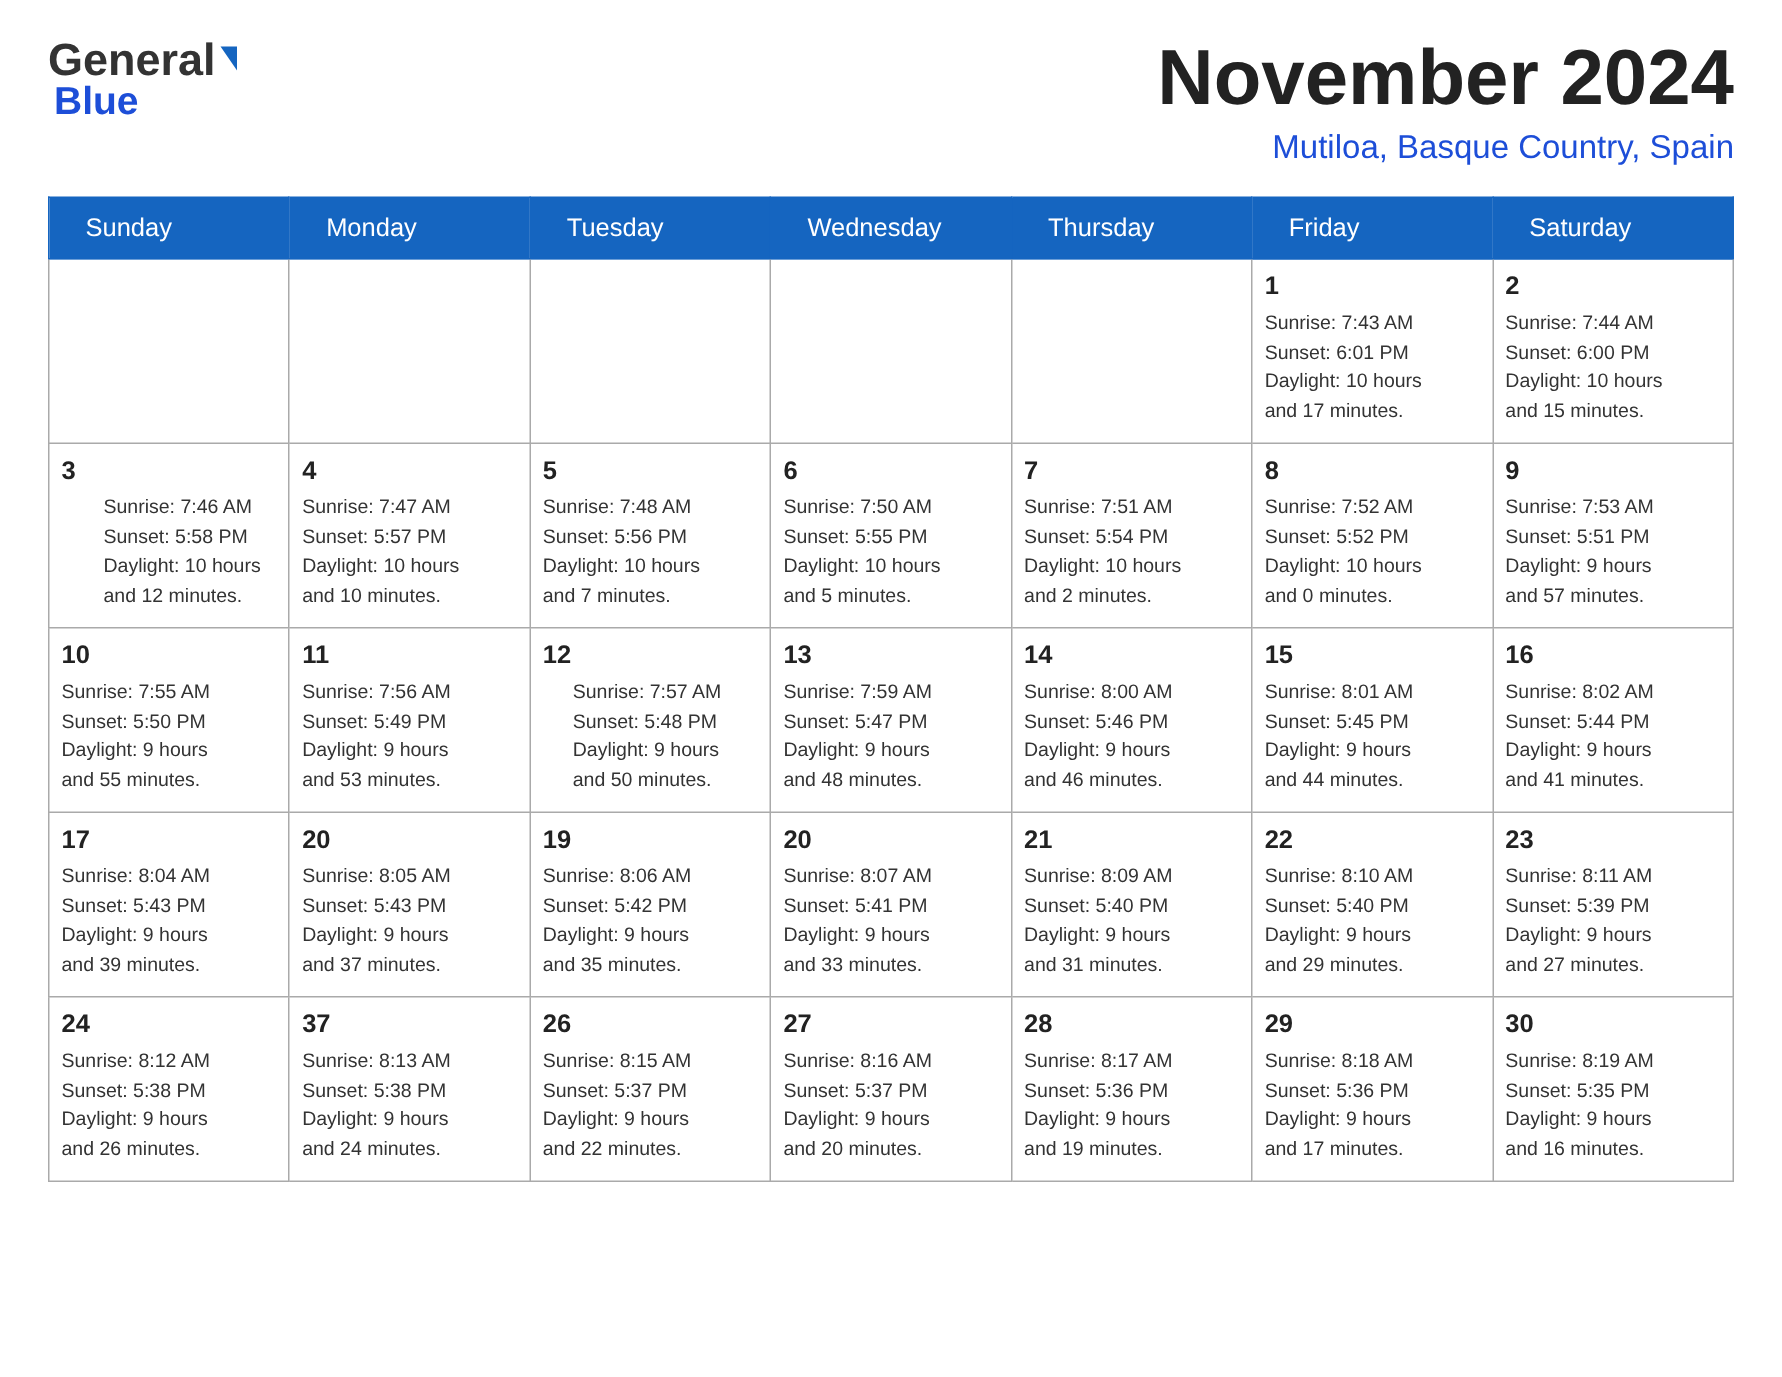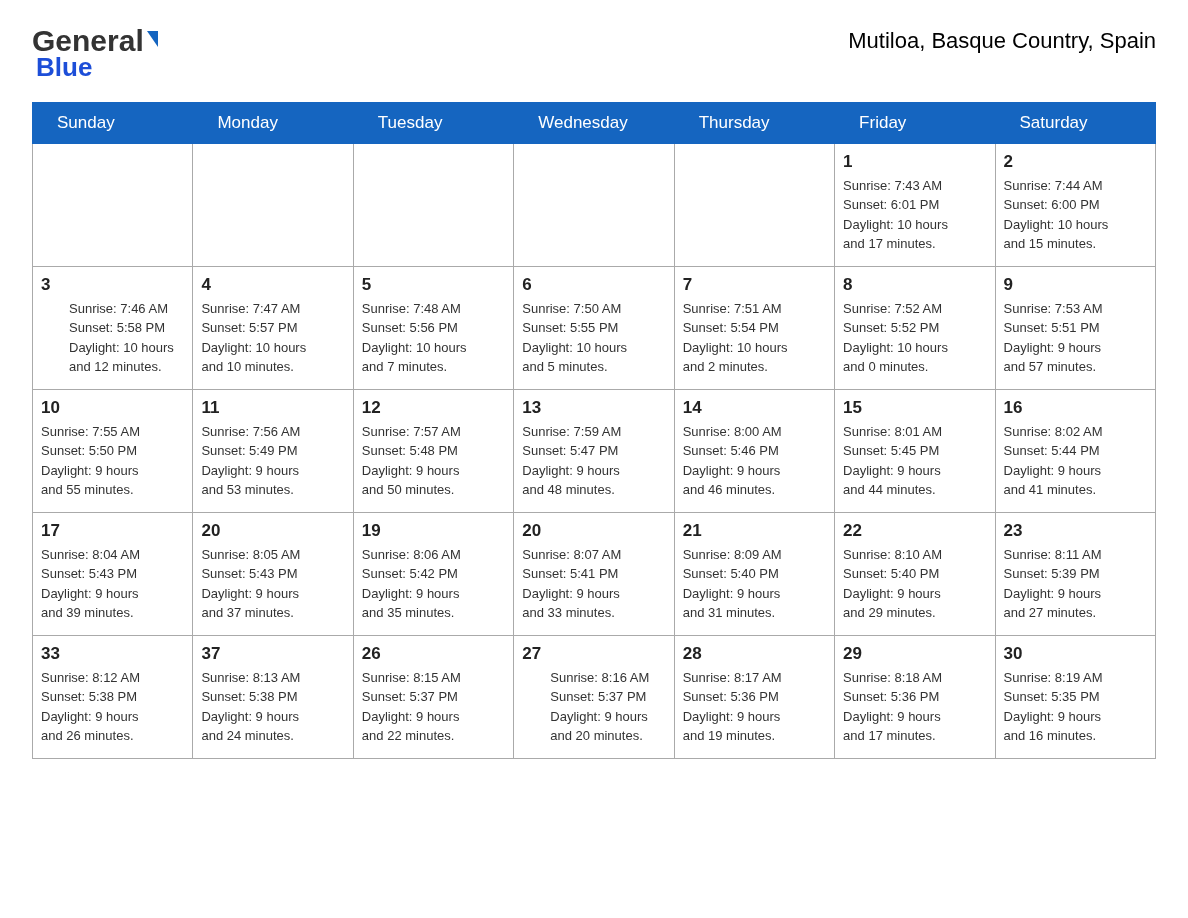--- a/index.html
+++ b/index.html
@@ -25,21 +25,21 @@
       text-align: right;
     }
     .month-title {
       font-size: 52px;
       font-weight: bold;
       color: #222;
       line-height: 1.1;
     }
     .location-title {
       font-size: 22px;
-      color: #000000;
+      color: #1d4ed8;
       margin-top: 4px;
     }
     .calendar {
       width: 100%;
       border-collapse: collapse;
       border: 1px solid #999;
     }
     .calendar th {
       background-color: #1565c0;
       color: #fff;
@@ -81,20 +81,21 @@
   <div class="logo">
     <div style="display:flex; flex-direction:column; line-height:1.1;">
       <div style="display:flex; align-items:center; gap:0px;">
         <span style="font-size:30px; font-weight:bold; color:#333; font-family:Arial,sans-serif;">General</span>
         <span style="display:inline-block; width:0; height:0; border-left:11px solid transparent; border-right:0px solid transparent; border-top:16px solid #1565c0; margin-left:3px; margin-bottom:4px;"></span>
       </div>
       <span style="font-size:26px; font-weight:bold; color:#1d4ed8; font-family:Arial,sans-serif; margin-top:-4px; margin-left:4px;">Blue</span>
     </div>
   </div>
   <div class="title-block">
+    <div class="month-title">November 2024</div>
     <div class="location-title">Mutiloa, Basque Country, Spain</div>
   </div>
 </div>
 
 <table class="calendar">
   <thead>
     <tr>
     <th>Sunday</th>
         <th>Monday</th>
         <th>Tuesday</th>
@@ -187,21 +188,21 @@
         </td>
         <td>
           <span class="day-number">11</span>
           <div class="day-info" style="white-space: pre-line;">Sunrise: 7:56 AM
 Sunset: 5:49 PM
 Daylight: 9 hours
 and 53 minutes.</div>
         </td>
         <td>
           <span class="day-number">12</span>
-          <div class="day-info" style="white-space: pre-line;">Sunrise: 7:57 AM
+          <div class="day-info" style="white-space: pre-line; margin-left: 20px;">Sunrise: 7:57 AM
 Sunset: 5:48 PM
 Daylight: 9 hours
 and 50 minutes.</div>
         </td>
         <td>
           <span class="day-number">13</span>
           <div class="day-info" style="white-space: pre-line;">Sunrise: 7:59 AM
 Sunset: 5:47 PM
 Daylight: 9 hours
 and 48 minutes.</div>
@@ -274,21 +275,21 @@
         <td>
           <span class="day-number">23</span>
           <div class="day-info" style="white-space: pre-line;">Sunrise: 8:11 AM
 Sunset: 5:39 PM
 Daylight: 9 hours
 and 27 minutes.</div>
         </td>
       </tr>
       <tr>
         <td>
-          <span class="day-number">33</span>
+          <span class="day-number">24</span>
           <div class="day-info" style="white-space: pre-line;">Sunrise: 8:12 AM
 Sunset: 5:38 PM
 Daylight: 9 hours
 and 26 minutes.</div>
         </td>
         <td>
           <span class="day-number">37</span>
           <div class="day-info" style="white-space: pre-line;">Sunrise: 8:13 AM
 Sunset: 5:38 PM
 Daylight: 9 hours
@@ -296,21 +297,21 @@
         </td>
         <td>
           <span class="day-number">26</span>
           <div class="day-info" style="white-space: pre-line;">Sunrise: 8:15 AM
 Sunset: 5:37 PM
 Daylight: 9 hours
 and 22 minutes.</div>
         </td>
         <td>
           <span class="day-number">27</span>
-          <div class="day-info" style="white-space: pre-line; margin-left: 28px;">Sunrise: 8:16 AM
+          <div class="day-info" style="white-space: pre-line;">Sunrise: 8:16 AM
 Sunset: 5:37 PM
 Daylight: 9 hours
 and 20 minutes.</div>
         </td>
         <td>
           <span class="day-number">28</span>
           <div class="day-info" style="white-space: pre-line;">Sunrise: 8:17 AM
 Sunset: 5:36 PM
 Daylight: 9 hours
 and 19 minutes.</div>

